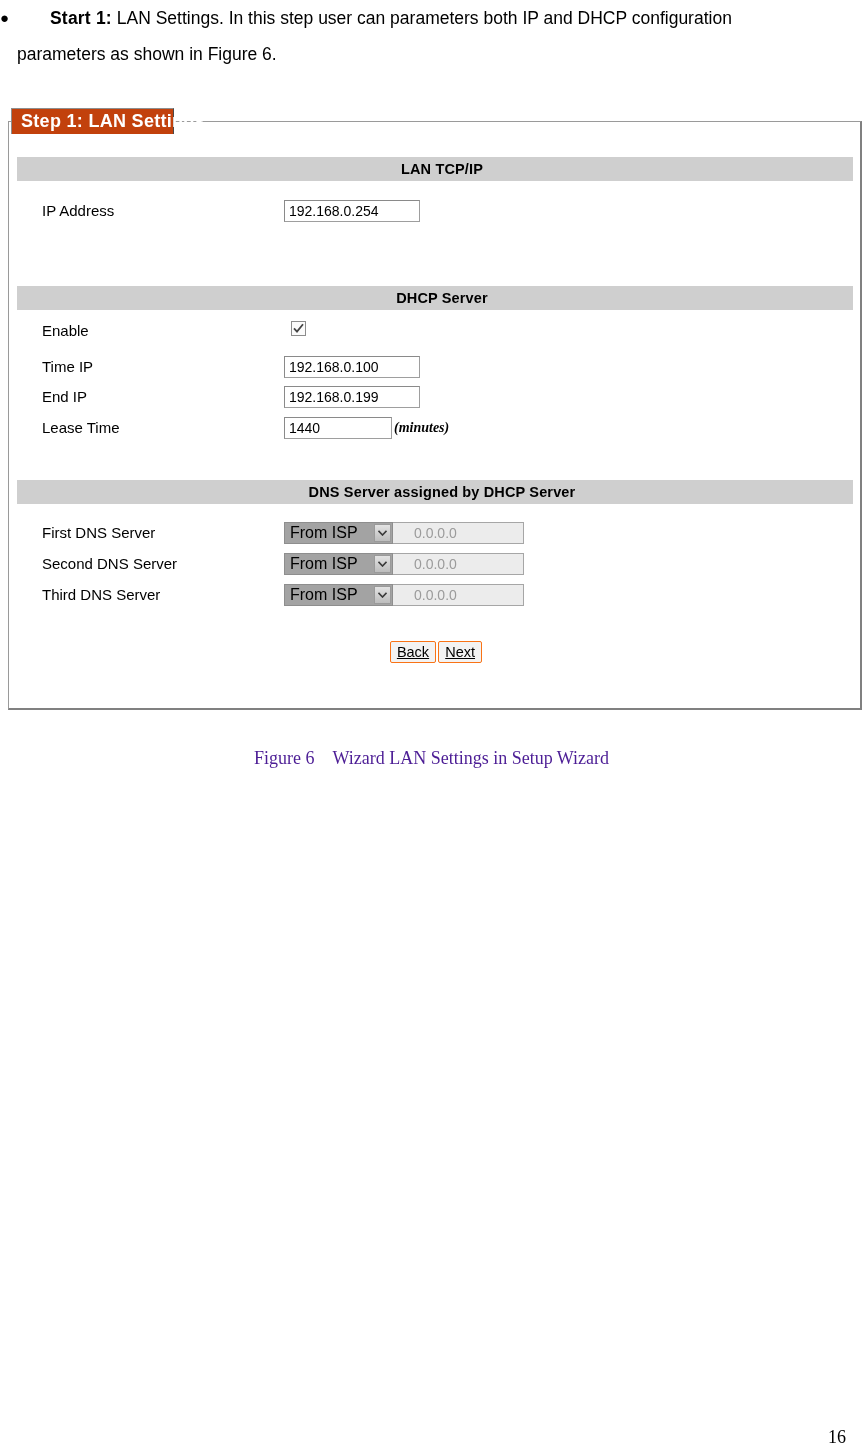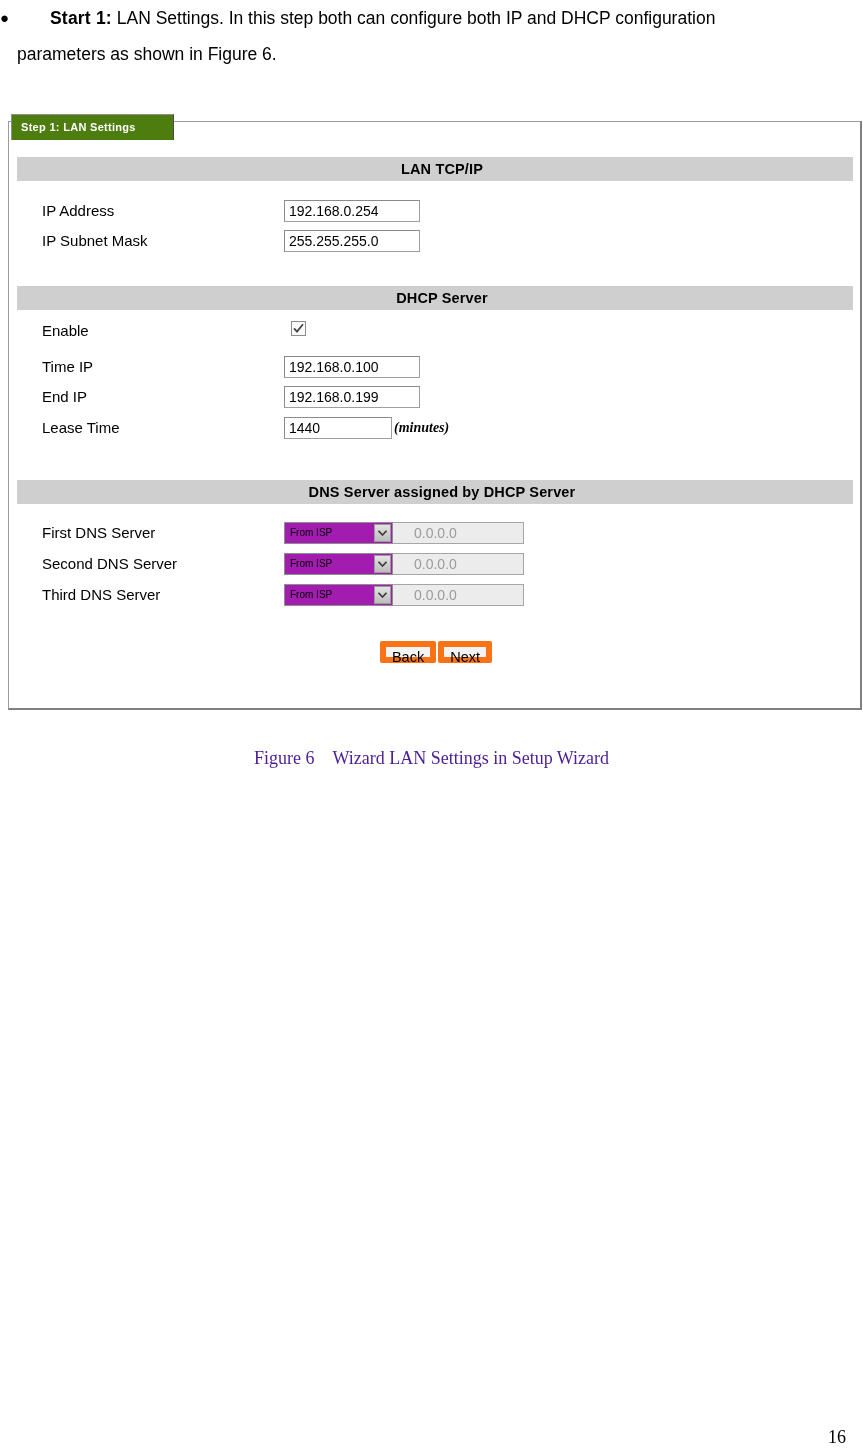--- a/index.html
+++ b/index.html
@@ -46,30 +46,30 @@
     position: absolute;
     left: 8px;
     top: 96px;
     width: 854px;
     height: 614px;
   }
 
   .ui-tab {
     position: absolute;
     left: 3px;
-    top: 18px;
+    top: 12px;
     width: 163px;
     height: 26px;
-    background: #4d7c0f;
+    background: #c2410c;
     border-top: 1px solid #8e8e8e;
     border-left: 1px solid #8e8e8e;
     border-right: 1px solid #4a4a4a;
     box-sizing: border-box;
     color: #ffffff;
-    font-size: 11px;
+    font-size: 18px;
     font-weight: bold;
     line-height: 25px;
     padding-left: 9px;
     letter-spacing: 0.3px;
     white-space: nowrap;
     z-index: 3;
   }
 
   .ui-panel {
     position: absolute;
@@ -171,23 +171,23 @@
     top: 0px;
     width: 240px;
     height: 22px;
   }
   .dns-select {
     position: absolute;
     left: 0; top: 0;
     width: 109px;
     height: 22px;
     box-sizing: border-box;
-    background: #a21caf;
+    background: #a3a3a3;
     border: 1px solid #8e8e8e;
-    font-size: 10px;
+    font-size: 16px;
     line-height: 20px;
     padding-left: 5px;
     color: #000;
     white-space: nowrap;
     overflow: hidden;
   }
   .dns-arrow {
     position: absolute;
     right: 1px;
     top: 1px;
@@ -221,30 +221,31 @@
     top: 519px;
     width: 854px;
     text-align: center;
   }
   .ui-btn {
     display: inline-block;
     min-width: 44px;
     height: 22px;
     box-sizing: border-box;
     background: #f3f3f3;
-    border: 6px solid #f97316;
+    border: 1px solid #f97316;
     border-radius: 2px;
     font-family: "Liberation Sans", sans-serif;
     font-size: 14.5px;
     line-height: 20px;
     color: #000;
     padding: 0 6px;
     margin: 0 1px;
     text-align: center;
     vertical-align: top;
+    text-decoration: underline;
   }
 
   
   .figure-caption {
     position: absolute;
     left: 0;
     top: 748px;
     width: 863px;
     text-align: center;
     font-size: 18px;
@@ -261,42 +262,38 @@
     font-size: 18px;
     color: #000;
   }
 </style>
 </head>
 <body>
 
 <div class="doc-para">
   <span class="para-line1">
     <span class="bullet-glyph">●</span><span class="para-indent"></span><span class="step-lead">Start 1:</span>
-    <span>LAN Settings. In this  step both can  configure both IP  and DHCP  configuration</span>
+    <span>LAN Settings. In this  step user can  parameters both IP  and DHCP  configuration</span>
   </span>
   <span class="para-line2">parameters as shown in Figure 6.</span>
 </div>
 
 <div class="ui-shot">
 
   <div class="ui-tab">Step 1: LAN Settings</div>
 
   <div class="ui-panel">
 
     <div class="section-bar" style="top:35px;">LAN TCP/IP</div>
 
     <div class="form-row" style="top:78px;">
       <div class="row-label">IP Address</div>
       <div class="text-input">192.168.0.254</div>
     </div>
 
-    <div class="form-row" style="top:108px;">
-      <div class="row-label">IP Subnet Mask</div>
-      <div class="text-input">255.255.255.0</div>
-    </div>
 
     <div class="section-bar" style="top:164px;">DHCP Server</div>
 
     <div class="form-row" style="top:198px;">
       <div class="row-label">Enable</div>
       <div class="checkbox">
         <svg width="13" height="13" viewBox="0 0 13 13" aria-hidden="true">
           <path d="M2 6.4 L5 9.6 L11 2.3" fill="none" stroke="#444" stroke-width="1.8"></path>
         </svg>
       </div>

